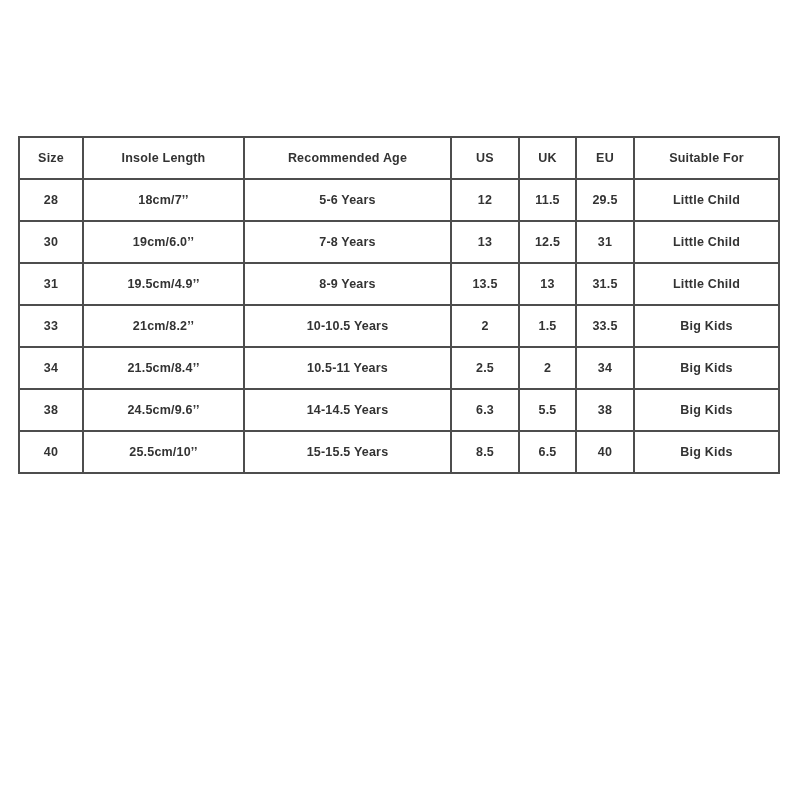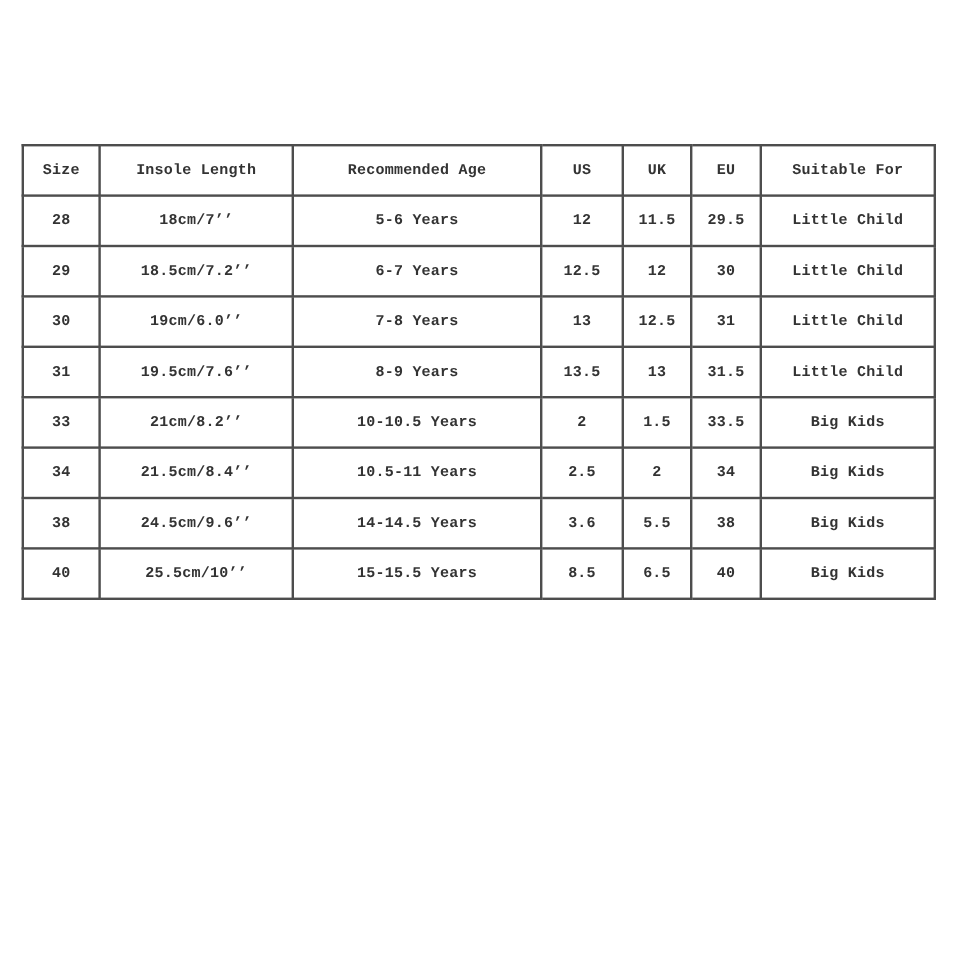--- a/index.html
+++ b/index.html
@@ -11,22 +11,21 @@
   .page {
     position: relative;
     width: 800px;
     height: 800px;
     background: #ffffff;
     overflow: hidden;
   }
   .table-wrap {
     position: absolute;
     left: 18px;
-    top: 120px;
-    font-family: Liberation Mono, monospace;
+    top: 136px;
   }
   table.size-chart {
     border-collapse: collapse;
     table-layout: fixed;
   }
   table.size-chart th,
   table.size-chart td {
     border: 2px solid #4d4d4d;
     height: 40px;
     padding: 0 2px;
@@ -70,40 +69,31 @@
           <tr>
             <td>28</td>
             <td>18cm/7’’</td>
             <td>5-6 Years</td>
             <td>12</td>
             <td>11.5</td>
             <td>29.5</td>
             <td>Little Child</td>
           </tr>
           <tr>
-            <td>29</td>
-            <td>18.5cm/7.2’’</td>
-            <td>6-7 Years</td>
-            <td>12.5</td>
-            <td>12</td>
-            <td>30</td>
-            <td>Little Child</td>
-          </tr>
-          <tr>
             <td>30</td>
             <td>19cm/6.0’’</td>
             <td>7-8 Years</td>
             <td>13</td>
             <td>12.5</td>
             <td>31</td>
             <td>Little Child</td>
           </tr>
           <tr>
             <td>31</td>
-            <td>19.5cm/7.6’’</td>
+            <td>19.5cm/4.9’’</td>
             <td>8-9 Years</td>
             <td>13.5</td>
             <td>13</td>
             <td>31.5</td>
             <td>Little Child</td>
           </tr>
           <tr>
             <td>33</td>
             <td>21cm/8.2’’</td>
             <td>10-10.5 Years</td>
@@ -118,21 +108,21 @@
             <td>10.5-11 Years</td>
             <td>2.5</td>
             <td>2</td>
             <td>34</td>
             <td>Big Kids</td>
           </tr>
           <tr>
             <td>38</td>
             <td>24.5cm/9.6’’</td>
             <td>14-14.5 Years</td>
-            <td>3.6</td>
+            <td>6.3</td>
             <td>5.5</td>
             <td>38</td>
             <td>Big Kids</td>
           </tr>
           <tr>
             <td>40</td>
             <td>25.5cm/10’’</td>
             <td>15-15.5 Years</td>
             <td>8.5</td>
             <td>6.5</td>

